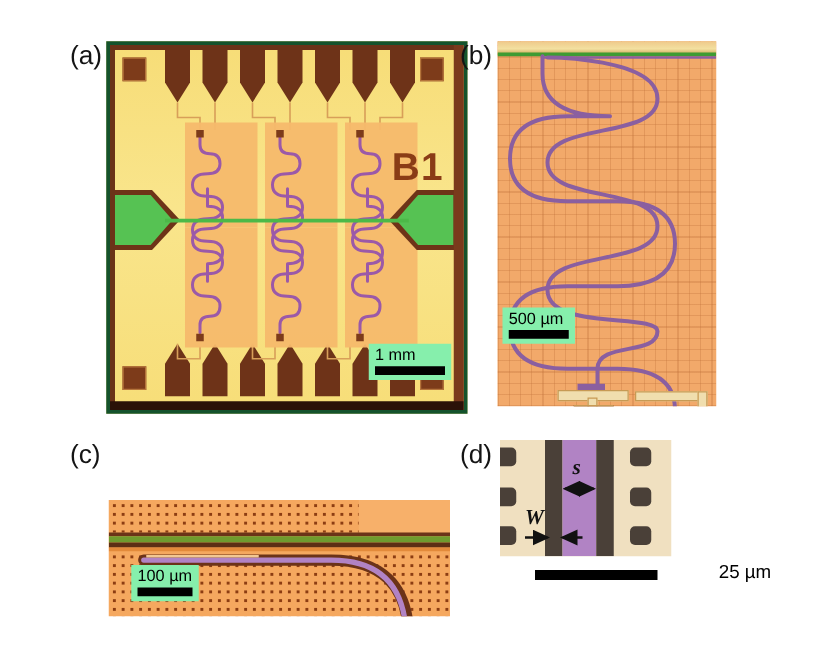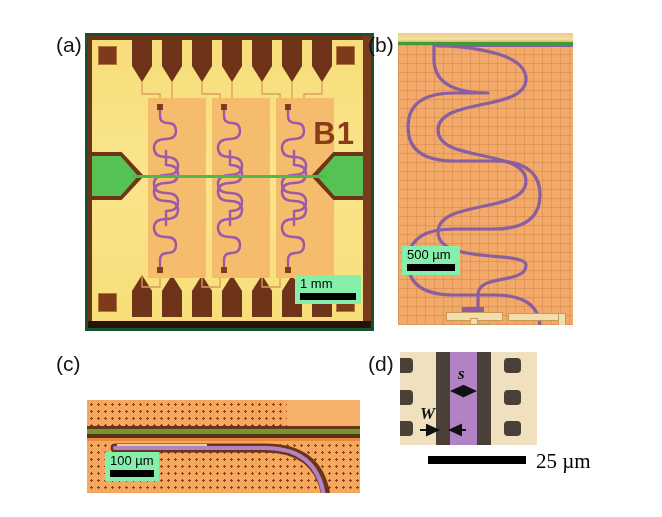--- a/index.html
+++ b/index.html
@@ -107,22 +107,22 @@
   
   #panel-d{left:400px;top:352px;width:137px;height:93px;background:#f0e0c0;}
   .dstrip{position:absolute;top:0;bottom:0;}
   .dgnd{background:#4a4038;}
   .dcenter{background:#b183c4;}
   .dpad{position:absolute;width:17px;height:15px;background:#4a4038;border-radius:4px;}
   .dlabel{position:absolute;font-style:italic;font-size:17px;color:#111;
       font-family:"Liberation Serif",serif;font-weight:600;}
 
   .dscale-line{position:absolute;background:#000;height:8px;}
-  .dscale-text{position:absolute;font-size:21px;color:#000;
-      font-family:Liberation Serif, serif;white-space:nowrap;}
+  .dscale-text{position:absolute;font-size:15px;color:#000;
+      font-family:Liberation Sans, sans-serif;white-space:nowrap;margin-left:39px;}
 </style>
 </head>
 <body>
 
 <div class="figure">
 
   <div class="plabel" style="left:56px;top:33px;">(a)</div>
 
   <div class="panel" id="panel-a">
     <div class="goldfield"></div>

